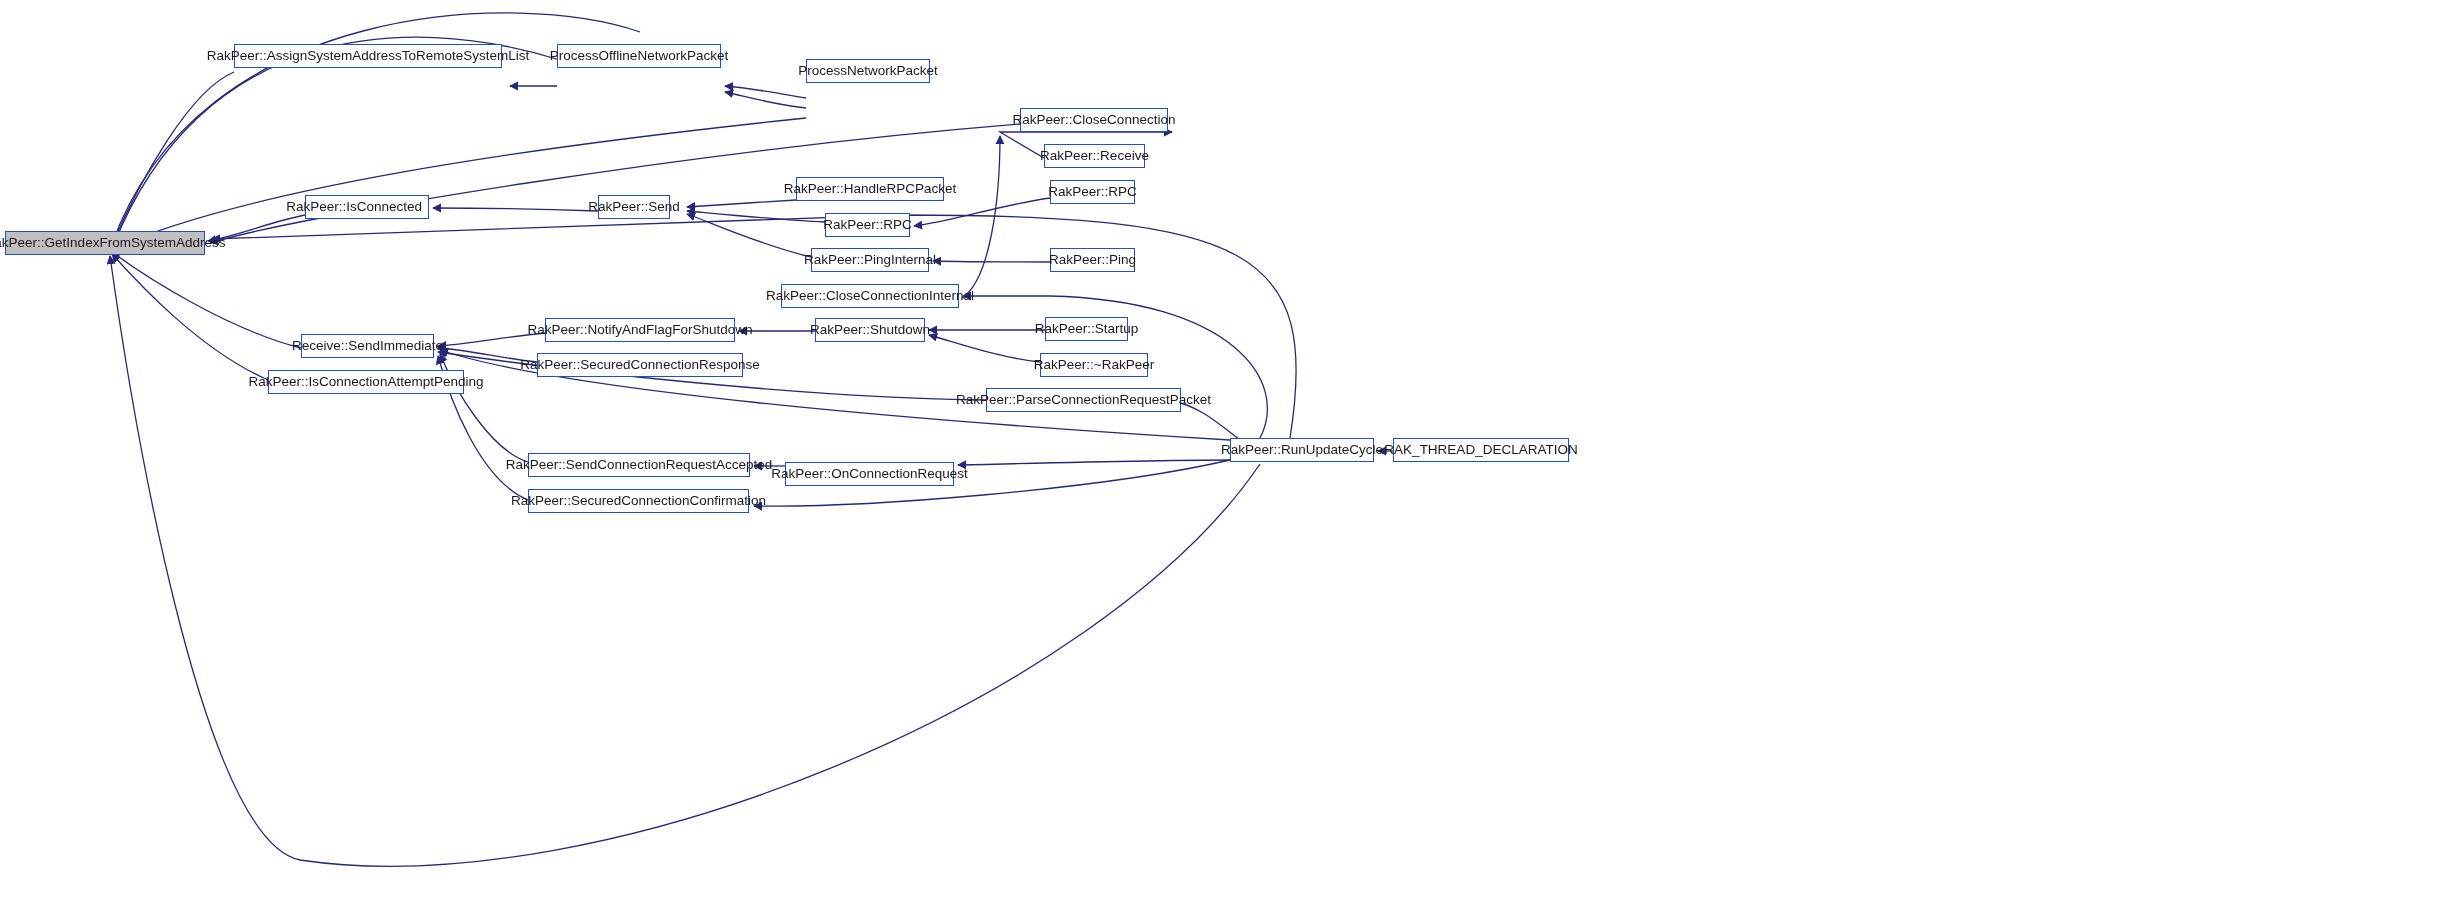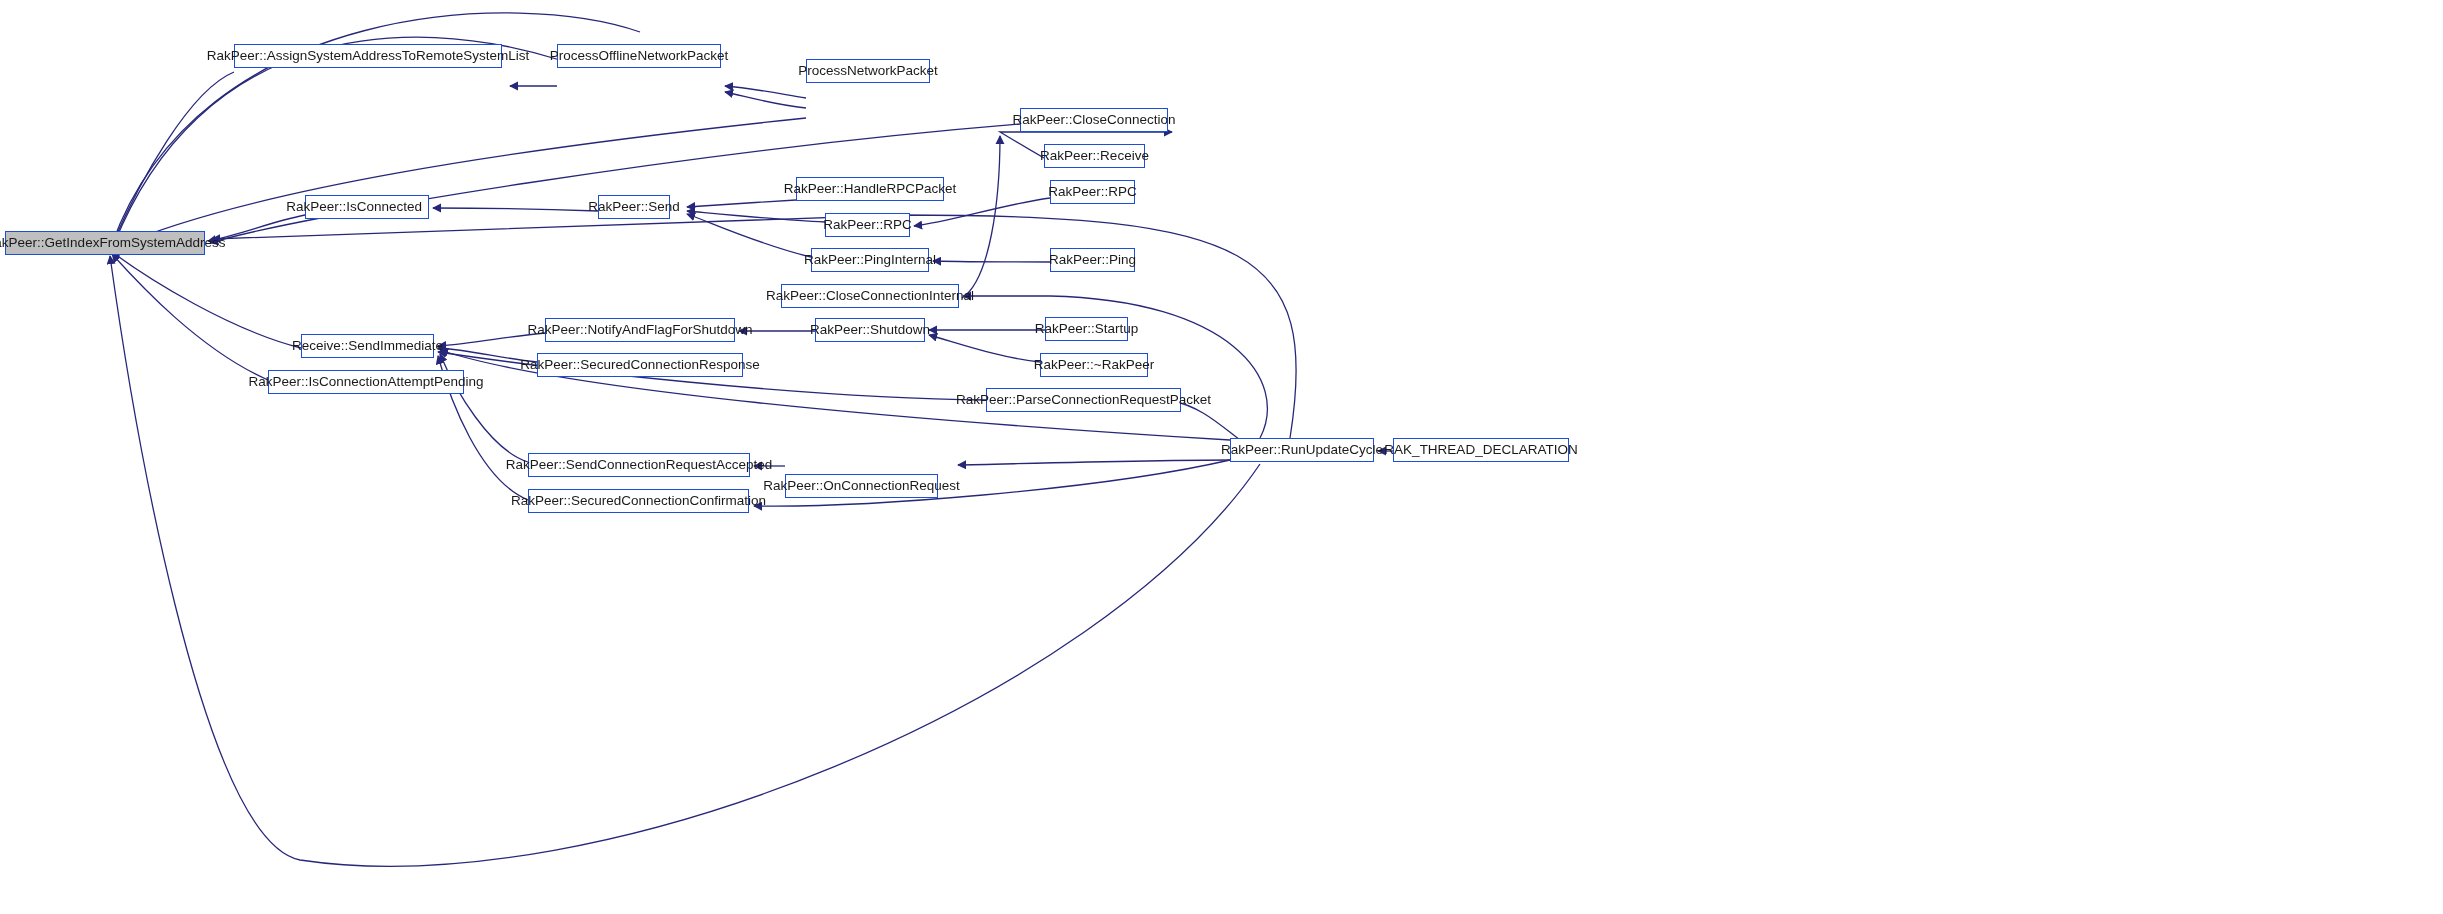--- a/index.html
+++ b/index.html
@@ -194,20 +194,20 @@
     </div>
   <div class="node" style="left:1230px; top:438px; width:144px;">
       <span>RakPeer::RunUpdateCycle</span>
     </div>
   <div class="node" style="left:1393px; top:438px; width:176px;">
       <span>RAK_THREAD_DECLARATION</span>
     </div>
   <div class="node" style="left:528px; top:453px; width:222px;">
       <span>RakPeer::SendConnectionRequestAccepted</span>
     </div>
-  <div class="node" style="left:785px; top:474px; width:153px;">
+  <div class="node" style="left:785px; top:462px; width:169px;">
       <span>RakPeer::OnConnectionRequest</span>
     </div>
   <div class="node" style="left:528px; top:489px; width:221px;">
       <span>RakPeer::SecuredConnectionConfirmation</span>
     </div>
 
 </div>
 
 </body></html>

